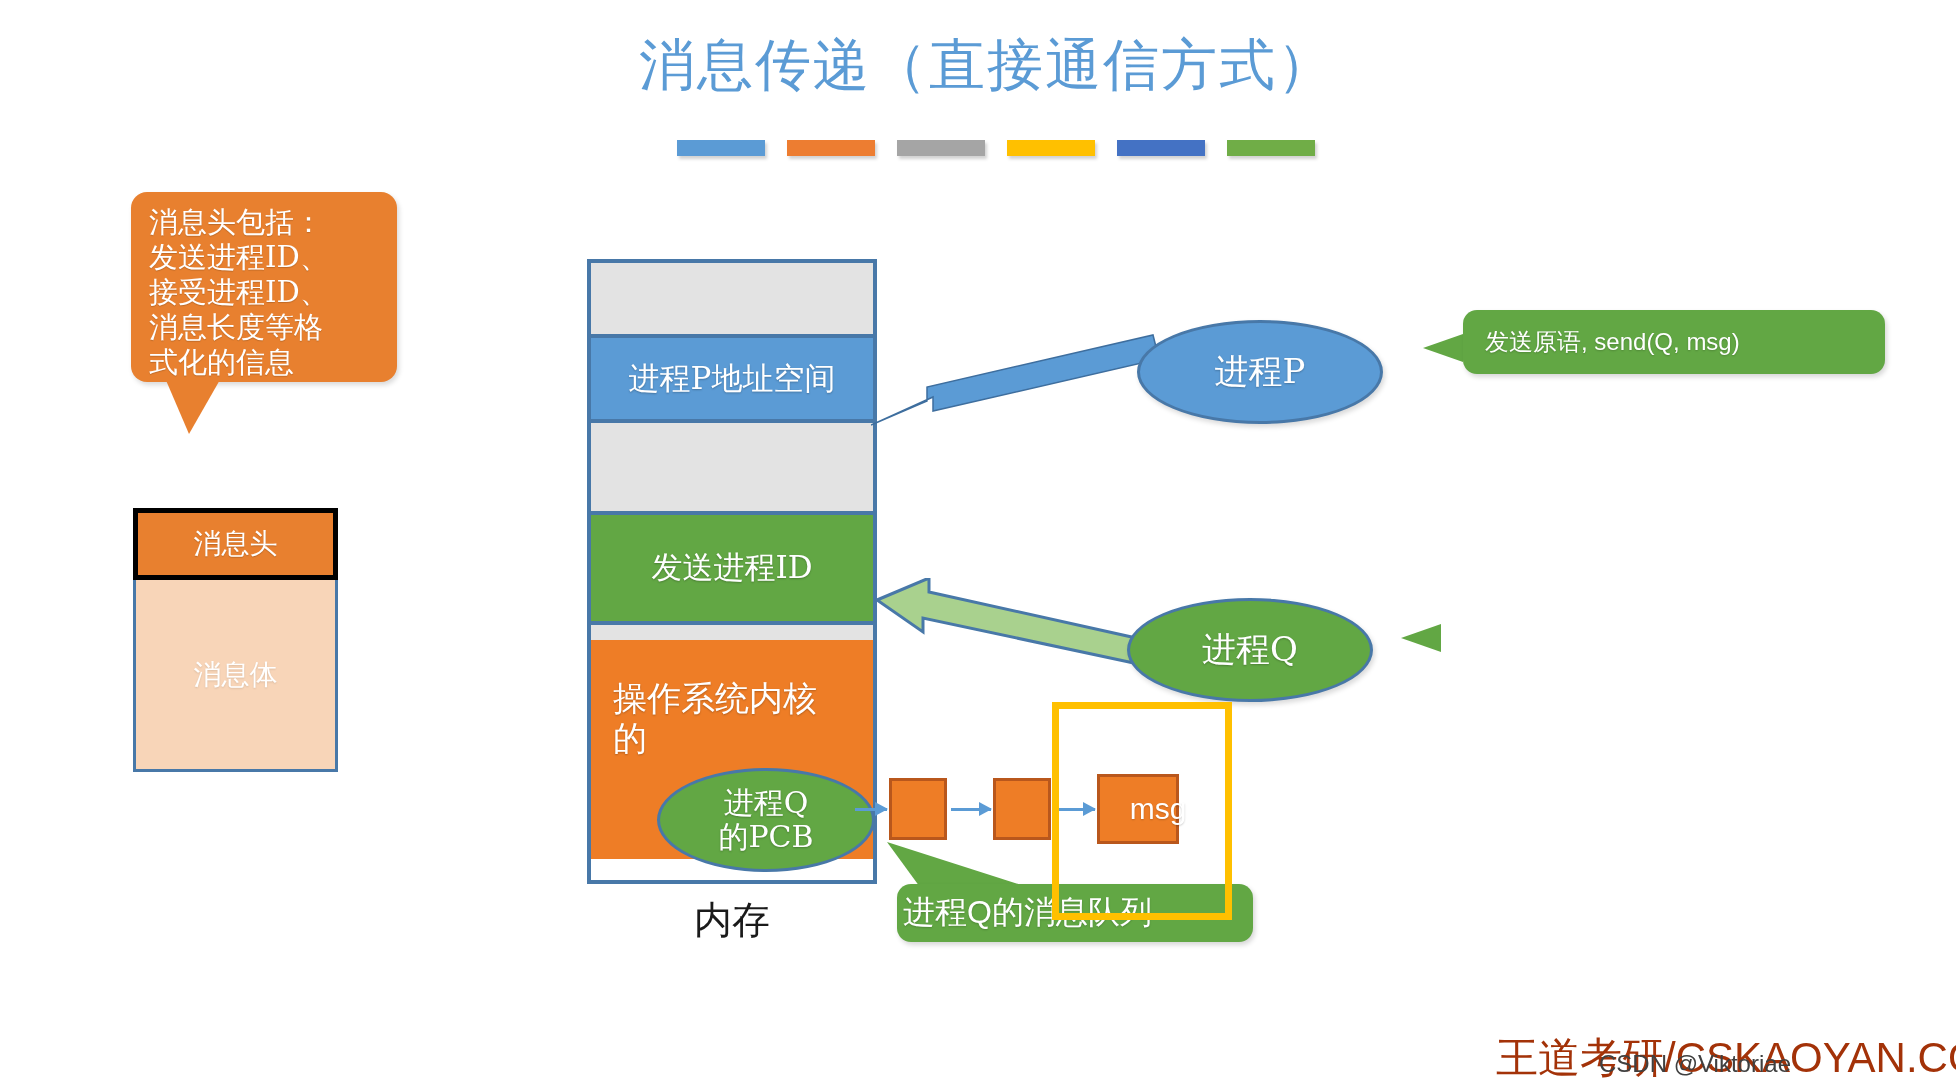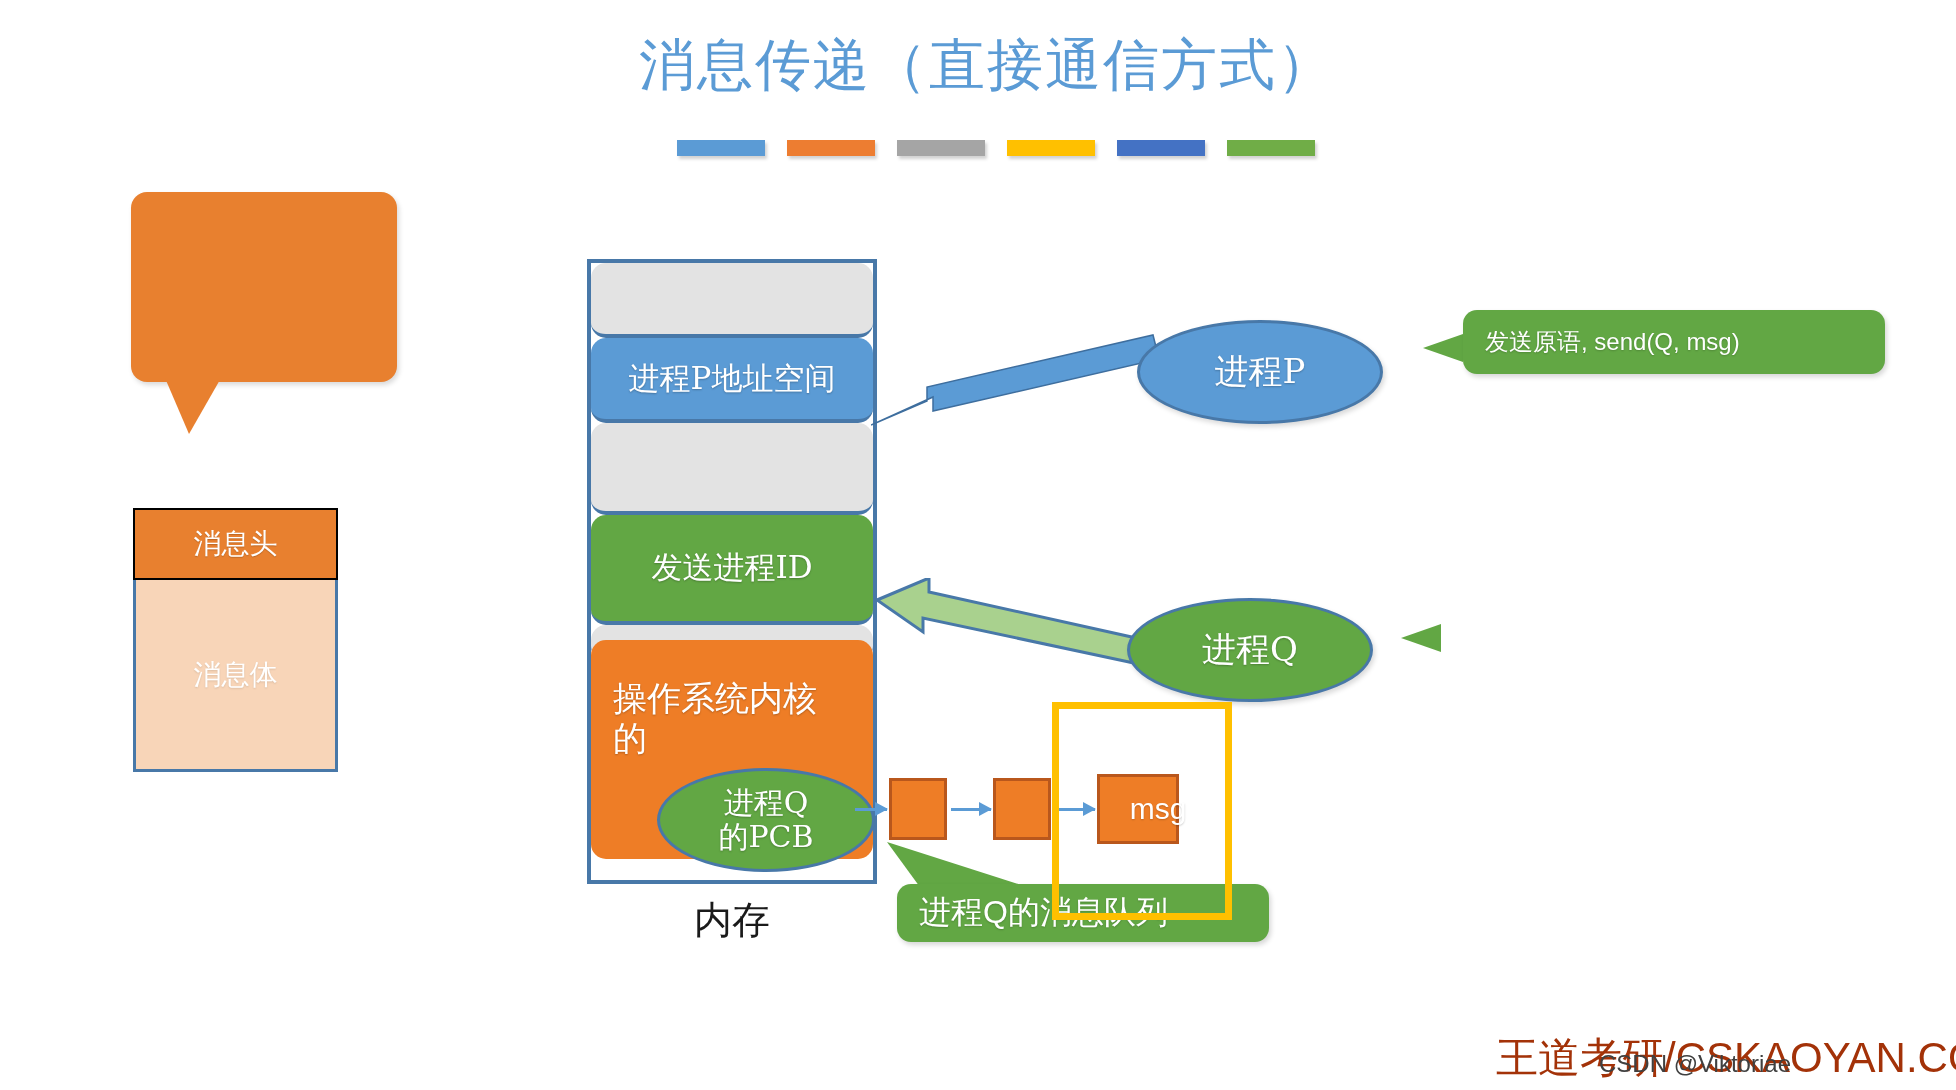--- a/index.html
+++ b/index.html
@@ -28,21 +28,21 @@
   .callout-orange .txt{
     position:absolute;left:18px;top:13px;width:240px;
     color:#ffffff;font-size:29px;line-height:35px;
     font-family:"DejaVu Serif","Liberation Serif",serif;
     text-shadow:0 1px 1px rgba(0,0,0,.18);
   }
 
   
   .msg-head{
     position:absolute;left:124px;top:508px;width:205px;height:72px;
-    background:#E8802F;border:2px solid #000000;
+    background:#E8802F;border:5px solid #000000;
     box-sizing:border-box;color:#fff;font-size:28px;
     display:flex;align-items:center;justify-content:center;
     font-family:"DejaVu Serif","Liberation Serif",serif;
     text-shadow:0 1px 1px rgba(0,0,0,.2);
   }
   .msg-body{
     position:absolute;left:124px;top:580px;width:205px;height:192px;
     background:#F8D5B8;border:3px solid #4878A8;border-top:none;
     box-sizing:border-box;color:#ffffff;font-size:28px;
     display:flex;align-items:center;justify-content:center;
@@ -54,21 +54,20 @@
   .mem{
     position:absolute;left:578px;top:259px;width:290px;height:625px;
     border:4px solid #4878A8;box-sizing:border-box;background:#fff;
   }
   .seg{
     position:absolute;left:0;width:100%;box-sizing:border-box;
     display:flex;align-items:center;justify-content:center;
     color:#fff;font-size:31px;
     font-family:"DejaVu Serif","Liberation Serif",serif;
     text-shadow:0 1px 2px rgba(0,0,0,.25);
-    border-radius:15px;
   }
   .seg-gray{background:#E3E3E3;border-bottom:4px solid #4878A8;}
   .seg-blue{background:#5B9BD5;border-bottom:4px solid #4878A8;}
   .seg-green{background:#62A744;border-bottom:4px solid #4878A8;}
   .seg-orange{background:#EE7D26;}
 
   .kernel-txt{
     position:absolute;left:22px;top:38px;width:250px;
     color:#fff;font-size:34px;line-height:40px;
     font-family:"DejaVu Serif","Liberation Serif",serif;
@@ -116,21 +115,21 @@
     border-top:14px solid transparent;
     border-bottom:14px solid transparent;
     border-right:40px solid #62A744;
   }
   .cg1-tail{left:1414px;top:334px;}
   .cg2-tail{left:1392px;top:624px;}
 
   
   .cg3{
     left:888px;top:884px;width:350px;height:58px;font-size:32px;
-    padding-left:22px;
+    padding-left:6px;
   }
 
   
   .block-arrow{position:absolute;}
 
   
   .qbox{
     position:absolute;background:#EE7D26;border:3px solid #B9571C;
     box-sizing:border-box;display:flex;align-items:center;justify-content:center;
     color:#fff;font-size:30px;
@@ -175,20 +174,25 @@
   <div class="bars">
     <div class="bar" style="background:#5B9BD5"></div>
     <div class="bar" style="background:#ED7D31"></div>
     <div class="bar" style="background:#A5A5A5"></div>
     <div class="bar" style="background:#FFC000"></div>
     <div class="bar" style="background:#4472C4"></div>
     <div class="bar" style="background:#70AD47"></div>
   </div>
 
   <div class="callout-orange">
+    <div class="txt" style="white-space:pre-line">消息头包括：
+发送进程ID、
+接受进程ID、
+消息长度等格
+式化的信息</div>
     <svg class="block-arrow" style="left:28px;top:186px;" width="80" height="58">
       <polygon points="6,0 62,0 30,56" fill="#E8802F"></polygon>
     </svg>
   </div>
 
   <div class="msg-head">消息头</div>
   <div class="msg-body">消息体</div>
 
   <div class="mem">
     <div class="seg seg-gray" style="top:0px;height:75px;"></div>

